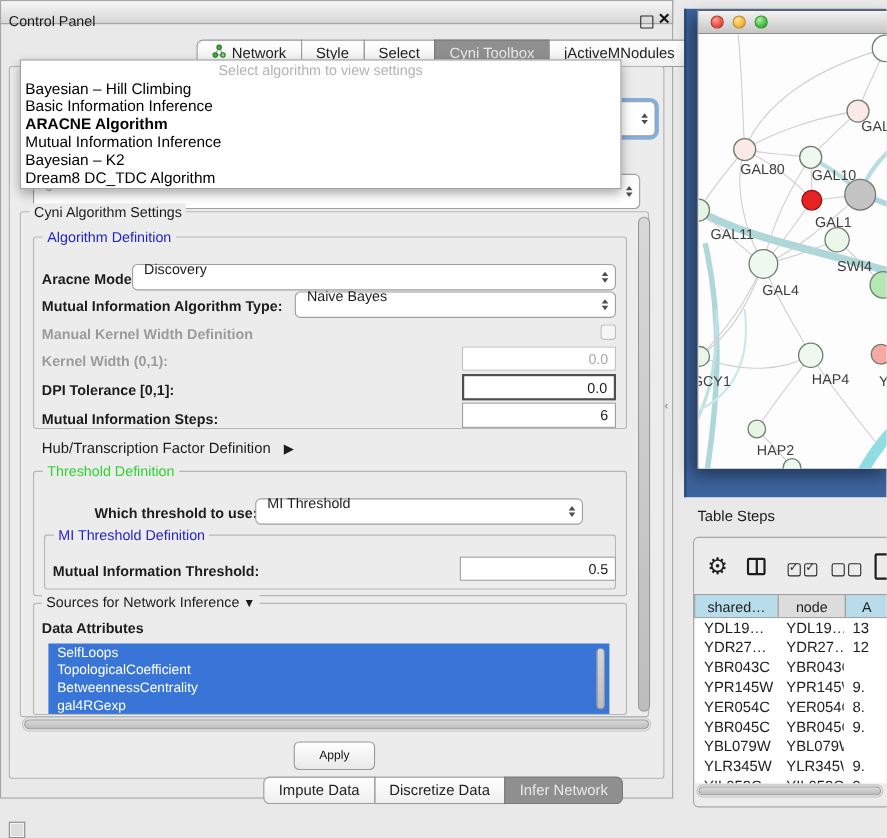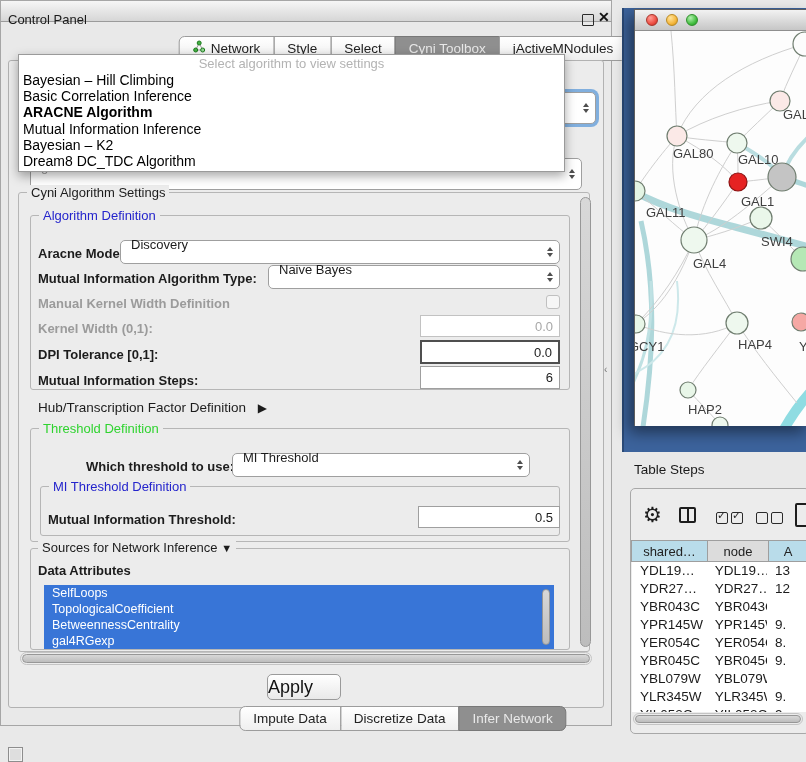--- a/index.html
+++ b/index.html
@@ -74,22 +74,22 @@
   .sb-track-h{position:absolute;background:#ececec;border:1px solid #c4c4c4;border-radius:7px;
               box-sizing:border-box}
   .sb-thumb{position:absolute;background:linear-gradient(#d8d8d8,#bdbdbd);
             border:1px solid #979797;border-radius:6px;box-sizing:border-box}
 
   
   .attr-list{position:absolute;overflow:hidden}
   .attr-item{height:16px;line-height:16px;color:#fff;font-size:12.5px;padding-left:8px}
 
   .apply-btn{position:absolute;width:72px;height:24px;border:1px solid #9a9a9a;border-radius:5px;
-             background:linear-gradient(#ffffff,#e9e9e9);font-size:18px;display:flex;
-             align-items:center;justify-content:flex-start;color:#111}
+             background:linear-gradient(#ffffff,#e9e9e9);font-size:11px;display:flex;
+             align-items:center;justify-content:center;color:#111}
 
   .dock-icon{left:8px;top:747px;width:13px;height:13px;border:1px solid #8d8d8d;
              background:#dedede;box-shadow:inset 0 0 0 1px #f2f2f2}
   .divider-handle{left:604px;top:364px;font-size:10px;color:#777}
 
   
   .net-bg{left:622px;top:8px;width:184px;height:444px;background:#3c639c;
           border-left:2px solid #2b4a77;box-sizing:border-box}
   .net-window{left:634px;top:9px;width:176px;height:417px;background:#fdfdfd;
               border:1px solid #5f5f5f;box-sizing:border-box;
@@ -168,21 +168,21 @@
   <span class="spin">
       <i class="up"></i>
       <i class="dn"></i>
     </span>
 </div>
 
 <div class="abs popup">
   <div class="popup-prompt">Select algorithm to view settings</div>
   <div id="popup-list">
       <div class="pitem">Bayesian – Hill Climbing</div>
-      <div class="pitem">Basic Correlation Inference</div>
+      <div class="pitem">Basic Information Inference</div>
       <div class="pitem bold">ARACNE Algorithm</div>
       <div class="pitem">Mutual Information Inference</div>
       <div class="pitem">Bayesian – K2</div>
       <div class="pitem">Dream8 DC_TDC Algorithm</div>
     </div>
 </div>
 
 <div class="grp" style="left:18px;top:192px;width:572px;height:460px;overflow:visible">
   <span class="legend">Cyni Algorithm Settings</span>
 </div>

